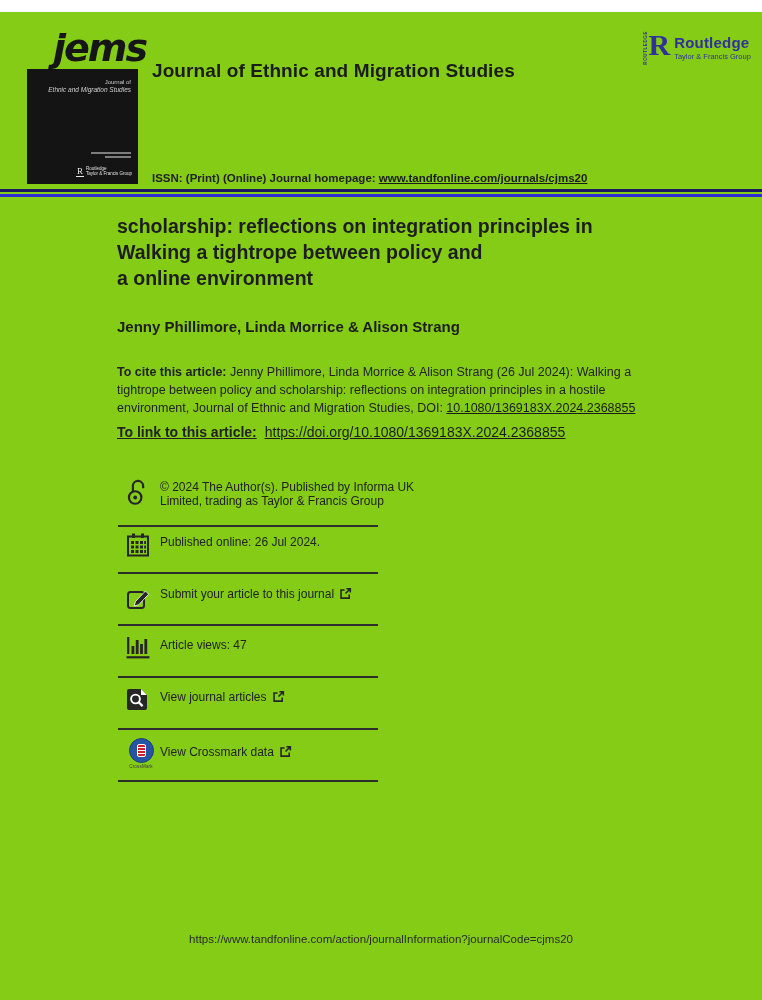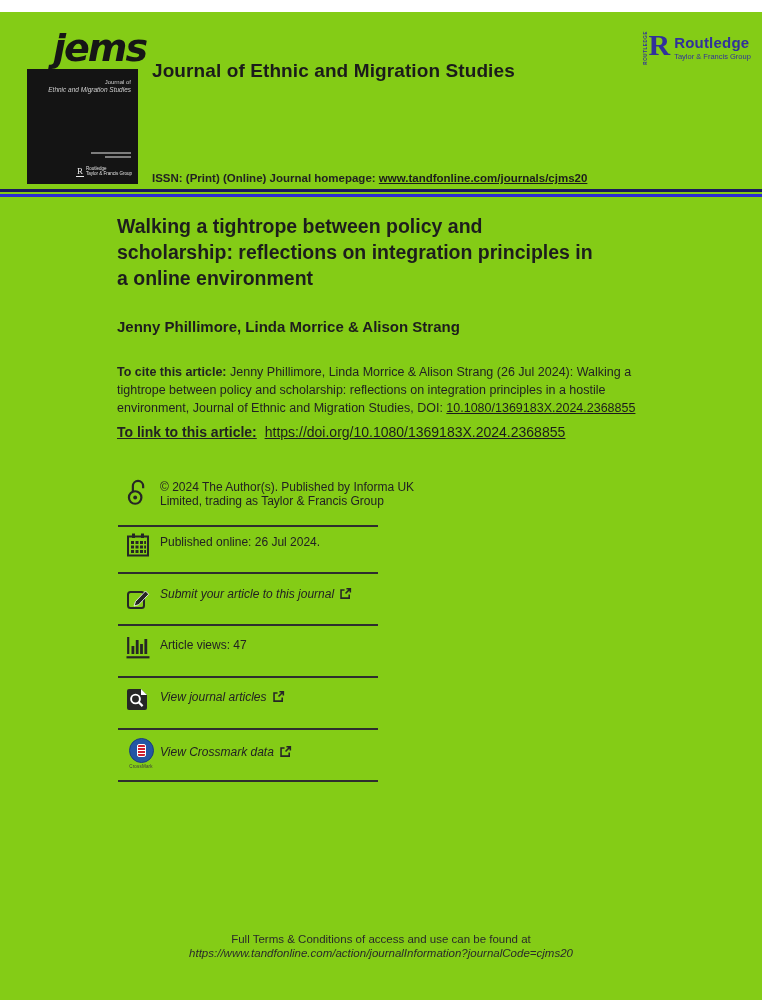--- a/index.html
+++ b/index.html
@@ -53,21 +53,21 @@
   .cite-par b { font-weight:bold; }
   .link-par { position:absolute; left:117px; top:412px; font-size:14px; color:#222;text-decoration:underline; }
   .link-par b { font-weight:bold; margin-right:8px; }
   
   .meta-row { position:absolute; left:126px; }
   .meta-icon { position:absolute; left:0; top:0; width:30px; }
   .meta-text { position:absolute; left:34px; top:2px; font-size:12px; color:#222; line-height:1.18; white-space:nowrap; }
   .meta-text.wrap { white-space:normal; width:256px; }
   .ext-ico { display:inline-block; vertical-align:-2px; margin-left:5px; }
   .meta-rule { position:absolute; left:118px; width:260px; height:2px; background:#2e2e2e; }
-  .link-like { cursor:pointer;font-style:italic; }
+  .link-like { cursor:pointer; }
   
   .cm-wrap { text-align:center; width:30px; }
   .cm-circle { width:25px; height:25px; border-radius:50%; background:#2456a4; margin:0 auto;
     display:flex; align-items:center; justify-content:center; border:1px solid #1b3f7c; }
   .cm-doc { width:9px; height:13px; border-radius:2px; background:
     repeating-linear-gradient(to bottom, #cf2030 0px, #cf2030 2px, #ffffff 2px, #ffffff 3px); border:1px solid #fff; }
   .cm-label { font-size:4.5px; color:#3a3a3a; margin-top:1px; letter-spacing:0.2px; }
   
   .footer { position:absolute; left:0; top:920px; width:762px; text-align:center; font-size:11.5px; color:#2a2a2a; line-height:1.25; }
 </style>
@@ -110,22 +110,22 @@
   </div>
 
   <div class="issn-line">
     <span>ISSN: (Print) (Online) Journal homepage: </span><a>www.tandfonline.com/journals/cjms20</a>
   </div>
 
   <div class="rule-dark" style="background: rgb(26, 26, 94);"></div>
   <div class="rule-blue" style="background: rgb(45, 45, 210);"></div>
 
   <div class="art-title">
+    <span style="display:block">scholarship: reflections on integration principles in</span>
     <span style="display:block">Walking a tightrope between policy and</span>
-    <span style="display:block">scholarship: reflections on integration principles in</span>
     <span style="display:block">a online environment</span>
   </div>
 
   <div class="authors">Jenny Phillimore, Linda Morrice &amp; Alison Strang</div>
 
   <div class="cite-par">
     <b>To cite this article:</b><span> Jenny Phillimore, Linda Morrice &amp; Alison Strang (26 Jul 2024): Walking a tightrope between policy and scholarship: reflections on integration principles in a hostile environment, Journal of Ethnic and Migration Studies, DOI: </span><span class="link-text">10.1080/1369183X.2024.2368855</span>
   </div>
 
   <div class="link-par">
@@ -223,17 +223,16 @@
       <span class="cm-label" style="display:block">CrossMark</span>
     </span>
     <span class="meta-text link-like" style="top:7px;"><span>View Crossmark data</span><span class="ext-ico"><svg width="13" height="13" viewBox="0 0 14 14">
             <path d="M6 3.2 H2.2 V12 H11 V8.2" fill="none" stroke="#262626" stroke-width="1.7"></path>
             <path d="M8 1.8 H12.2 V6 M12.2 1.8 L7 7" fill="none" stroke="#262626" stroke-width="1.7"></path>
           </svg></span></span>
   </div>
   <div class="meta-rule" style="top:768px;"></div>
 
   <div class="footer">
-    <div>Full Terms &amp; Conditions of access and use can be found at</div>
     <div class="link-like">https://www.tandfonline.com/action/journalInformation?journalCode=cjms20</div>
   </div>
 
 </div>
 
 </body></html>

